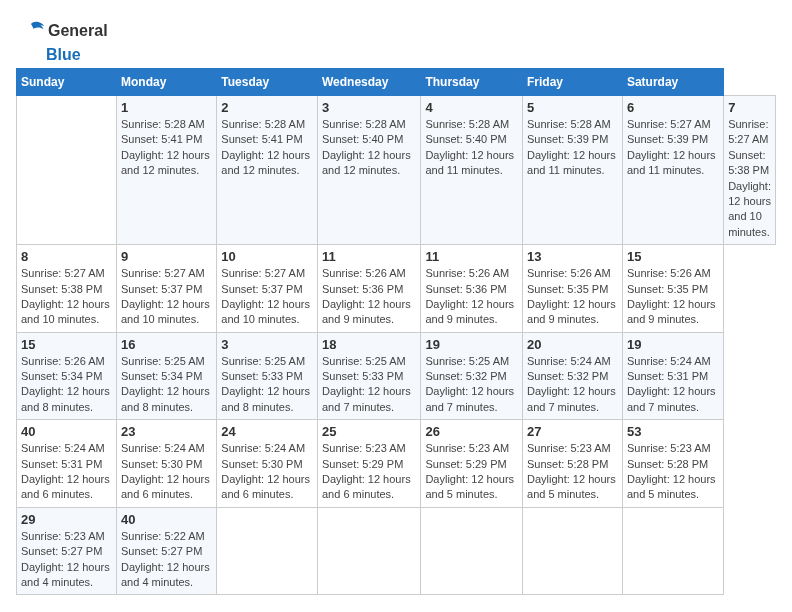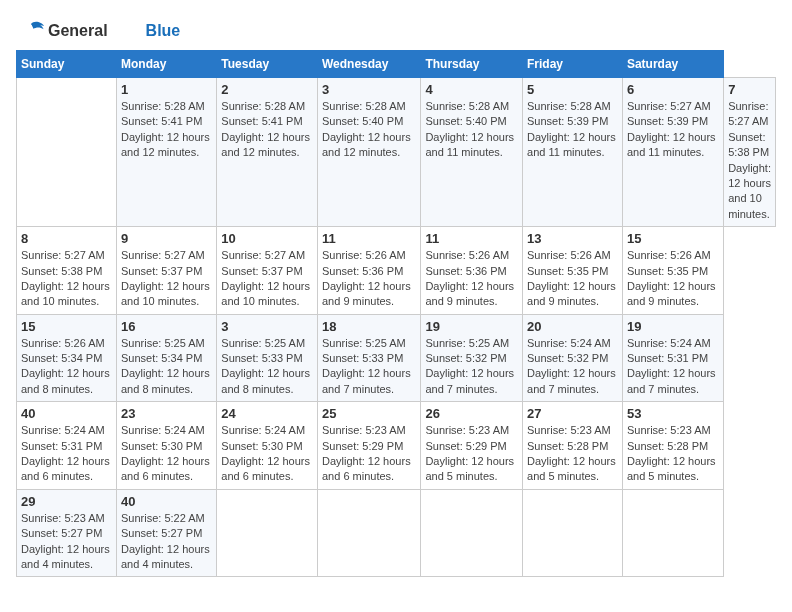--- a/index.html
+++ b/index.html
@@ -74,29 +74,29 @@
     }
     .empty-cell {
       background: #fff !important;
     }
   </style>
 </head>
 <body>
 
 <div class="header-area">
   <div class="logo">
-    <div style="display:flex;flex-direction:row;align-items:center;">
+    <div style="display:flex;flex-direction:column;align-items:flex-start;">
       <div style="display:flex;align-items:center;gap:2px;">
         <svg width="30" height="30" viewBox="0 0 30 30">
           <path d="M15 8 C18 4, 26 6, 28 10 C24 8, 20 10, 18 12 L15 8Z" fill="#1a6fba"></path>
           <path d="M15 8 C18 4, 26 6, 28 10 C24 8, 20 10, 18 12 L15 8Z" fill="#1a6fba" transform="rotate(15,15,10)"></path>
         </svg>
         <span style="font-size:16px;font-weight:bold;color:#333;">General</span>
       </div>
-      <span style="font-size:16px;font-weight:bold;color:#1a6fba;margin-left:38px;">Blue</span>
+      <span style="font-size:16px;font-weight:bold;color:#1a6fba;margin-left:30px;">Blue</span>
     </div>
   </div>
   <div class="title-area">
     <div class="month-title"></div>
     <div class="subtitle"></div>
   </div>
 </div>
 
 <table>
   <thead>

